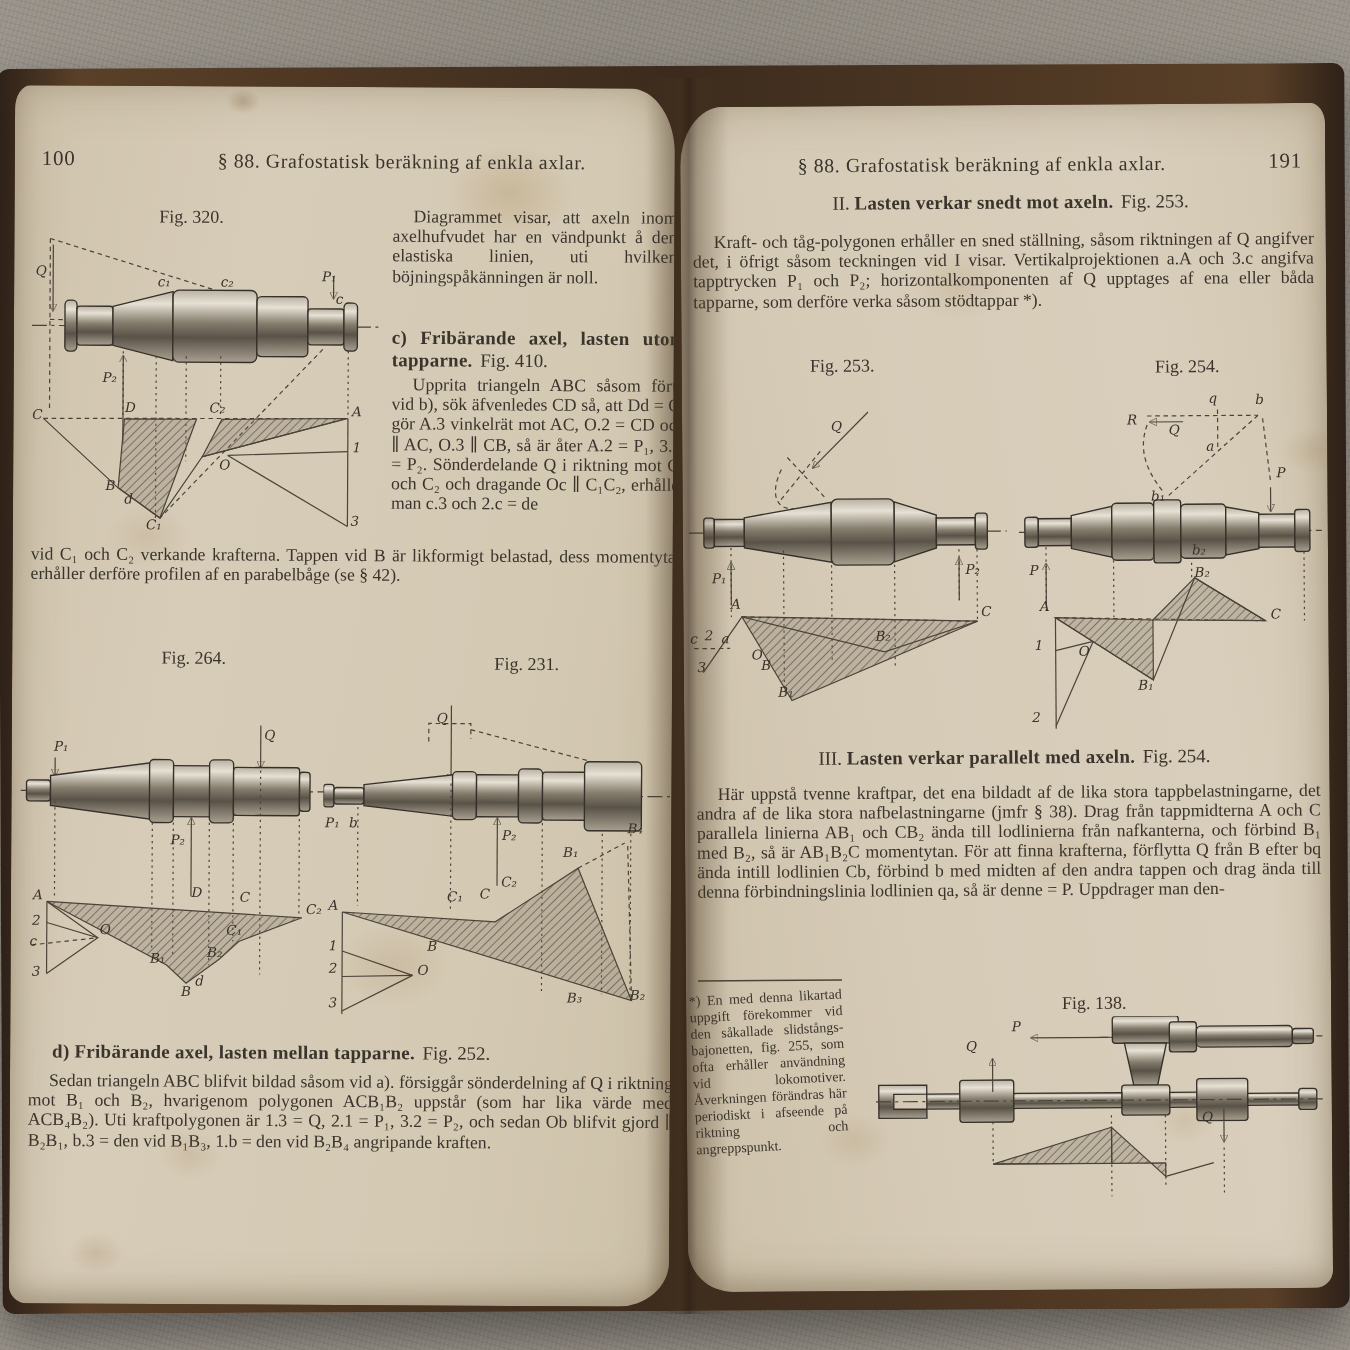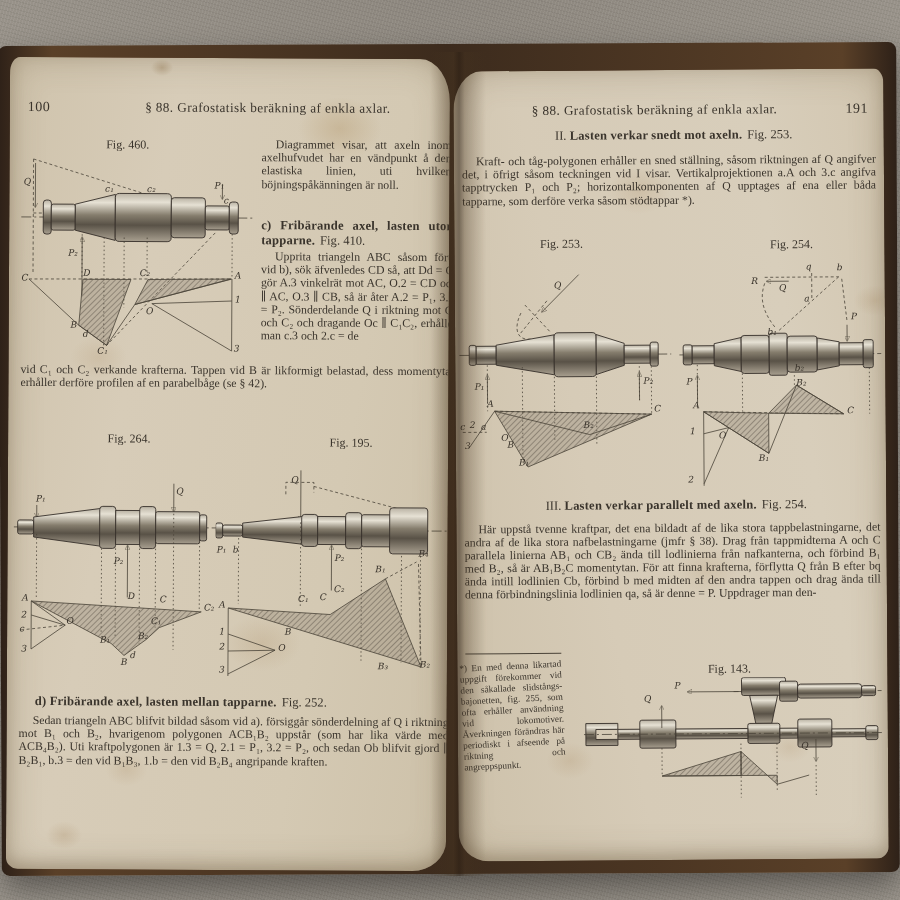--- a/index.html
+++ b/index.html
@@ -83,21 +83,21 @@
 </svg>
 
 <div class="stage">
   <div class="bg"></div>
   <div class="book"></div>
 
   <div class="page left">
     <div class="abs pgnum" style="left:18px;top:42px">100</div>
     <div class="abs runhead" style="left:88px;top:42px;width:340px">§ 88.  Grafostatisk beräkning af enkla axlar.</div>
 
-    <div class="abs cap" style="left:58px;top:80px;width:120px">Fig. 460.</div>
+    <div class="abs cap" style="left:58px;top:80px;width:120px">Fig. 320.</div>
 
     <div class="figwrap" style="left:10px;top:92px;width:240px;height:210px">
       <svg width="240" height="210" viewBox="0 0 240 210">
         <line class="cl" x1="2" y1="68" x2="236" y2="68"></line>
         <path class="dsh" d="M14,10 L131,46"></path>
         <path class="dsh" d="M14,10 L14,124"></path>
         <path class="dsh" d="M14,64 L26,64"></path>
         <line x1="16" y1="14" x2="16" y2="58" marker-end="url(#arr)"></line>
         <g class="ax">
           <rect x="24" y="51" width="8" height="34" rx="3"></rect>
@@ -150,21 +150,21 @@
 
     <div class="abs h-sec" style="left:252px;top:160px;width:196px">
       <b>c) Fribärande axel, lasten utom tapparne.</b><span class="figref">Fig. 410.</span>
     </div>
 
     <div class="abs para" style="left:252px;top:192px;width:196px;height:118px;overflow:hidden"><span class="ind"></span><span>Upprita triangeln ABC såsom förut vid b), sök äfvenledes CD så, att Dd = Q, gör A.3 vinkelrät mot AC, O.2 = CD och ∥ AC, O.3 ∥ CB, så är åter A.2 = P₁, 3.A = P₂.  Sönderdelande Q i riktning mot C₁ och C₂ och dragande Oc ∥ C₁C₂, erhåller man c.3 och 2.c = de</span></div>
 
     <div class="abs para" style="left:12px;top:306px;width:430px">vid C₁ och C₂ verkande krafterna.  Tappen vid B är likformigt belastad, dess momentyta erhåller derföre profilen af en parabelbåge (se § 42).</div>
 
     <div class="abs cap" style="left:66px;top:374px;width:110px">Fig. 264.</div>
-    <div class="abs cap" style="left:288px;top:377px;width:110px">Fig. 195.</div>
+    <div class="abs cap" style="left:288px;top:377px;width:110px">Fig. 231.</div>
 
     <div class="figwrap" style="left:6px;top:392px;width:215px;height:240px">
       <svg width="215" height="240" viewBox="0 0 215 240">
         <line class="cl" x1="0" y1="78" x2="212" y2="78"></line>
         <line x1="23" y1="56" x2="23" y2="68" marker-end="url(#arr)"></line>
         <line x1="160" y1="34" x2="160" y2="62" marker-end="url(#arr)"></line>
         <g class="ax">
           <rect x="4" y="71" width="16" height="14" rx="2"></rect>
           <polygon points="20,68 88,59 88,97 20,88"></polygon>
           <rect x="86" y="57" width="16" height="42" rx="3"></rect>
@@ -389,21 +389,21 @@
 
     <div class="abs h-sec h-center" style="left:16px;top:428px;width:408px">
       <span>III.</span>
       <b>Lasten verkar parallelt med axeln.</b><span class="figref">Fig. 254.</span>
     </div>
     <div class="abs para" style="left:8px;top:452px;width:416;width:416px;line-height:13px"><span class="ind"></span><span>Här uppstå tvenne kraftpar, det ena bildadt af de lika stora tappbelastningarne, det andra af de lika stora nafbelastningarne (jmfr § 38).  Drag från tappmidterna A och C parallela linierna AB₁ och CB₂ ända till lodlinierna från nafkanterna, och förbind B₁ med B₂, så är AB₁B₂C momentytan.  För att finna krafterna, förflytta Q från B efter bq ända intill lodlinien Cb, förbind b med midten af den andra tappen och drag ända till denna förbindningslinia lodlinien qa, så är denne = P.  Uppdrager man den-</span></div>
 
     <div class="abs rule" style="left:8px;top:582px;width:96px"></div>
     <div class="abs footnote" style="left:4px;top:590px;width:102px">*) En med denna likartad uppgift förekommer vid den såkallade slidstångs-bajonetten, fig. 255, som ofta erhåller användning vid lokomotiver. Åverkningen förändras här periodiskt i afseende på riktning och angreppspunkt.</div>
 
-    <div class="abs cap" style="left:224px;top:592px;width:96px">Fig. 143.</div>
+    <div class="abs cap" style="left:224px;top:592px;width:96px">Fig. 138.</div>
 
     <div class="figwrap" style="left:126px;top:608px;width:300px;height:160px">
       <svg width="300" height="160" viewBox="0 0 300 160">
         <line class="cl" x1="150" y1="14" x2="298" y2="14"></line>
         <line x1="155" y1="14" x2="104" y2="14" marker-end="url(#arr)"></line>
         <g class="ax">
           <rect x="158" y="0" width="44" height="18" rx="2"></rect>
           <rect x="196" y="4" width="18" height="20" rx="2"></rect>
           <rect x="214" y="7" width="64" height="14" rx="3"></rect>
           <rect x="278" y="9" width="14" height="10" rx="2"></rect>

